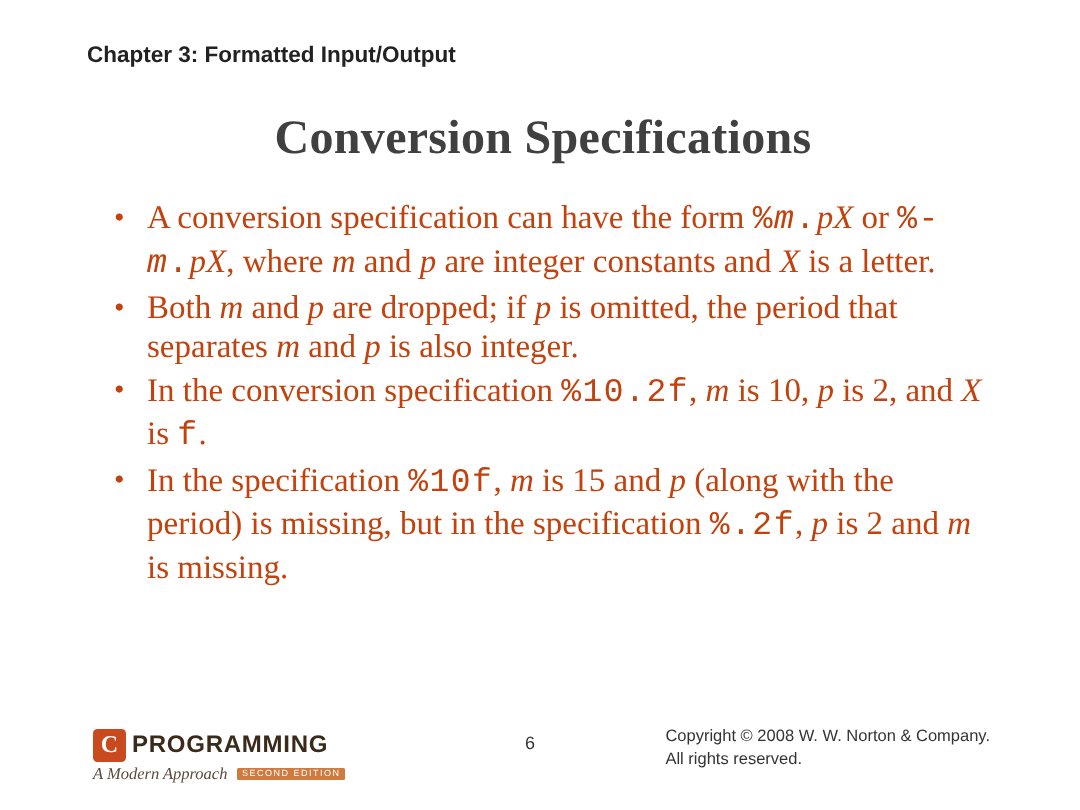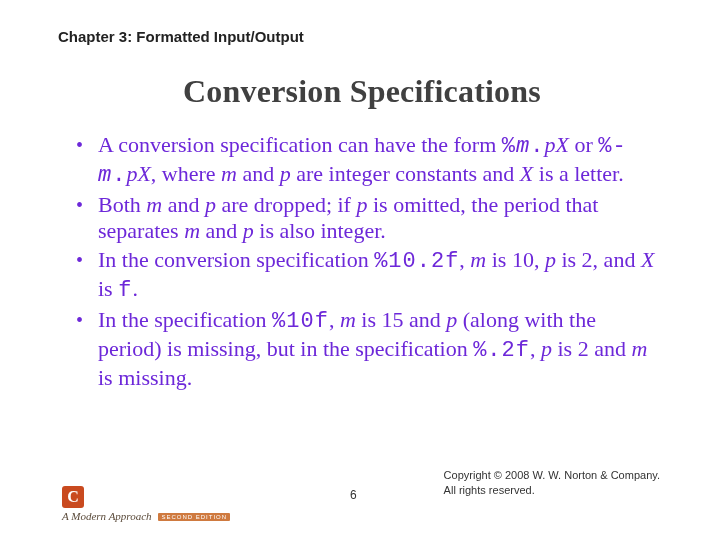--- a/index.html
+++ b/index.html
@@ -18,21 +18,21 @@
     font-size: 32px;
     color: #404040;
     text-align: center;
     margin: 0 0 22px 0;
     letter-spacing: 0.2px;
   }
   ul.body {
     list-style: none;
     font-size: 22px;
     line-height: 1.22;
-    color: #6d28d9;
+    color: #c2410c;
     padding-left: 8px;
   }
   ul.body > li {
     position: relative;
     padding-left: 22px;
     margin-bottom: 2px;
   }
   ul.body > li::before {
     content: "•";
     position: absolute;
@@ -93,21 +93,21 @@
     position: absolute;
     left: 350px;
     bottom: 20px;
     font-family: Arial, Helvetica, sans-serif;
     font-size: 12px;
     color: #333;
   }
   .copyright {
     position: absolute;
     right: 60px;
-    bottom: 24px;
+    bottom: 8px;
     font-family: Arial, Helvetica, sans-serif;
     font-size: 11px;
     color: #333;
     text-align: left;
     line-height: 1.35;
   }
 </style>
 </head>
 <body>
 
@@ -134,20 +134,21 @@
     <li>
       <span>In the specification </span><span class="tt">%10f</span><span>, </span><span class="i">m</span><span> is 15 and </span><span class="i">p</span><span> (along with the period) is missing, but in the specification </span><span class="tt">%.2f</span><span>, </span><span class="i">p</span><span> is 2 and </span><span class="i">m</span><span> is missing.</span>
     </li>
 
   </ul>
 
   <div class="footer">
     <div class="logo">
       <div class="logo-top">
         <div class="logo-c">C</div>
+        <div class="logo-word">PROGRAMMING</div>
       </div>
       <div class="logo-sub">
         <span>A Modern Approach</span>
         <span class="logo-ed">SECOND EDITION</span>
       </div>
     </div>
     <div class="pagenum">6</div>
     <div class="copyright">
       <div>Copyright © 2008 W. W. Norton &amp; Company.</div>
       <div>All rights reserved.</div>

